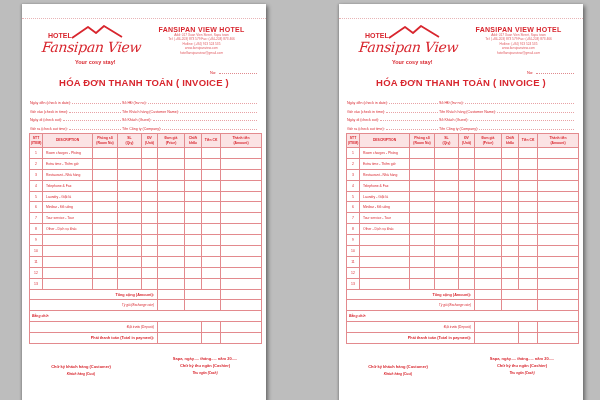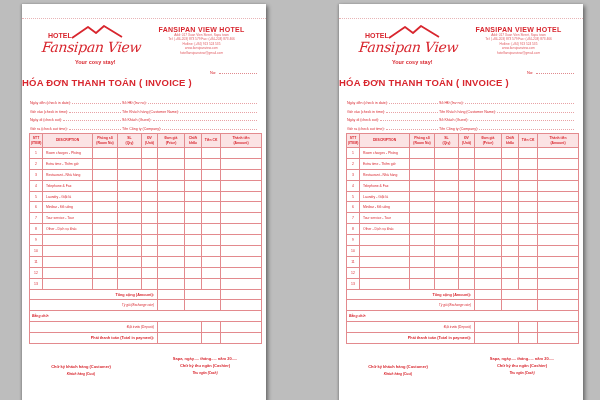--- a/index.html
+++ b/index.html
@@ -15,21 +15,21 @@
   .logo { position: absolute; left: 20px; top: 20px; width: 105px; height: 45px; }
   .logo .hotel { position: absolute; left: 6px; top: 8px; font-size: 7px; font-weight: bold; color: #d8262e; }
   .logo svg { position: absolute; left: 28px; top: 0; }
   .logo .brand { position: absolute; left: 0; top: 15px; font-family: "DejaVu Serif", serif; font-style: italic; font-size: 14px; color: #d8262e; letter-spacing: -0.3px; transform: skewX(-6deg); }
   .logo .slogan { position: absolute; left: 33px; top: 35px; font-size: 5.5px; font-weight: bold; color: #d8262e; }
   .hinfo { position: absolute; left: 122px; top: 22px; width: 115px; text-align: center; }
   .hinfo .name { font-size: 7px; font-weight: bold; letter-spacing: 0.3px; }
   .hinfo .line { font-size: 3.2px; line-height: 4.4px; color: #e05a60; }
   .no { position: absolute; left: 188px; top: 66px; font-size: 4px; color: #d8262e; }
   .no .dots { display: inline-block; width: 38px; border-bottom: 1px dotted #e08a8e; margin-left: 3px; }
-  .title { position: absolute; left: 0; right: 0; top: 73px; text-align: left; font-size: 9.5px; font-weight: bold; letter-spacing: 0.2px; }
+  .title { position: absolute; left: 0; right: 0; top: 73px; text-align: center; font-size: 9.5px; font-weight: bold; letter-spacing: 0.2px; }
   .fields { position: absolute; left: 8px; top: 93px; width: 228px; }
   .frow { display: flex; height: 8.4px; align-items: flex-end; font-size: 3.6px; color: #d8262e; }
   .frow .lbl { white-space: nowrap; }
   .frow .fill { flex: 1; border-bottom: 1px dotted #e8a2a5; margin: 0 1px 1px 1px; height: 1px; }
   .frow .c1 { display: flex; width: 92px; align-items: flex-end; }
   .frow .c2 { display: flex; flex: 1; align-items: flex-end; }
   table.inv { position: absolute; left: 7px; top: 129px; width: 232px; border-collapse: collapse; table-layout: fixed; }
   table.inv td, table.inv th { border: 0.8px solid #e38a8e; font-size: 3.4px; color: #d8262e; height: 10.9px; padding: 0 1px; }
   table.inv th { background: #fbe3e4; font-weight: bold; text-align: center; height: 14px; line-height: 4.2px; }
   table.inv td.stt { text-align: center; }

